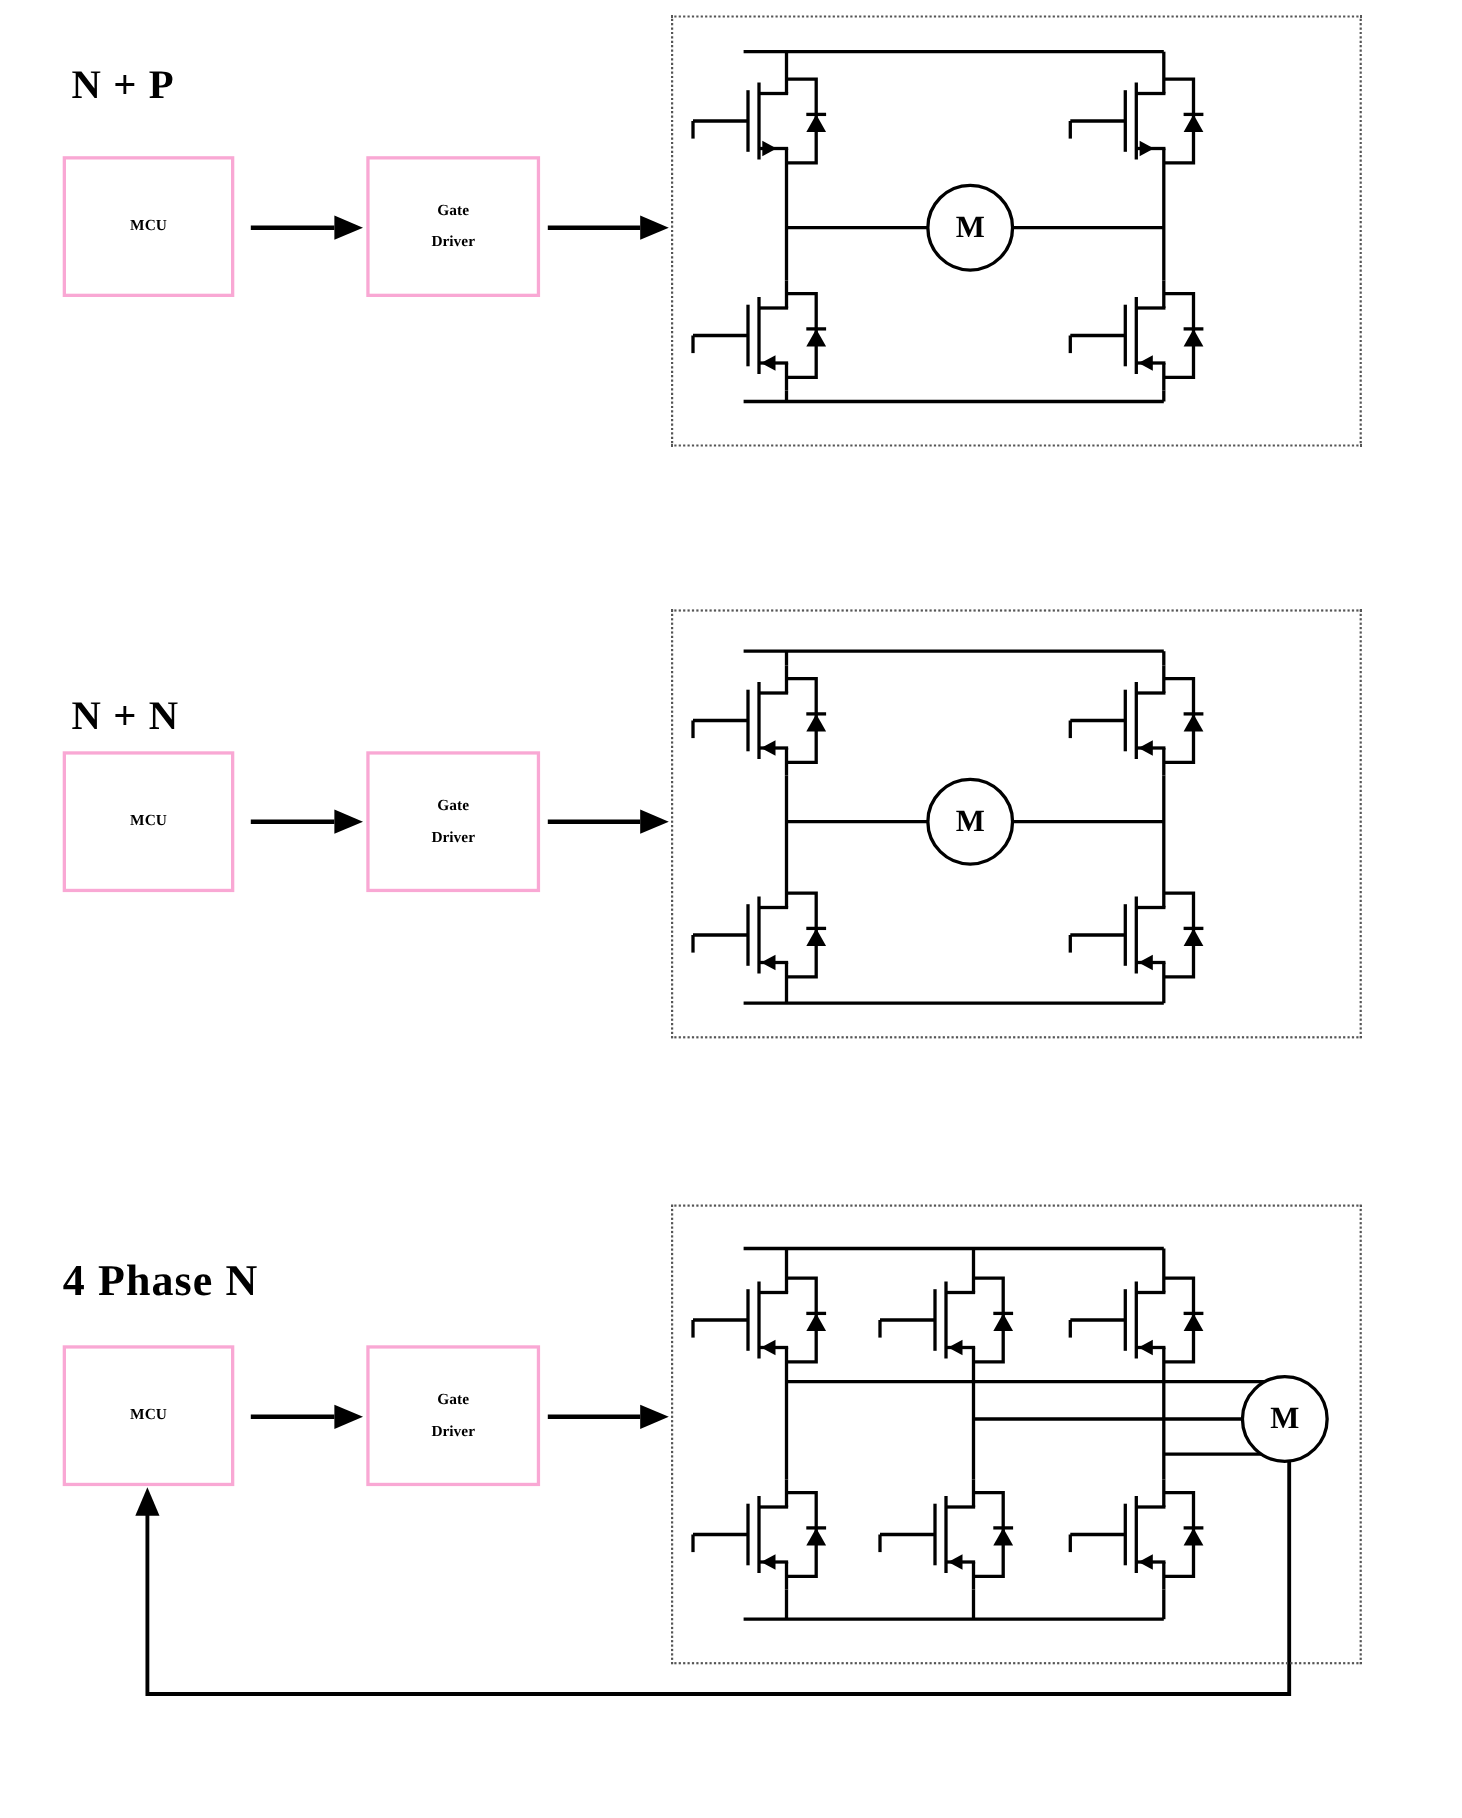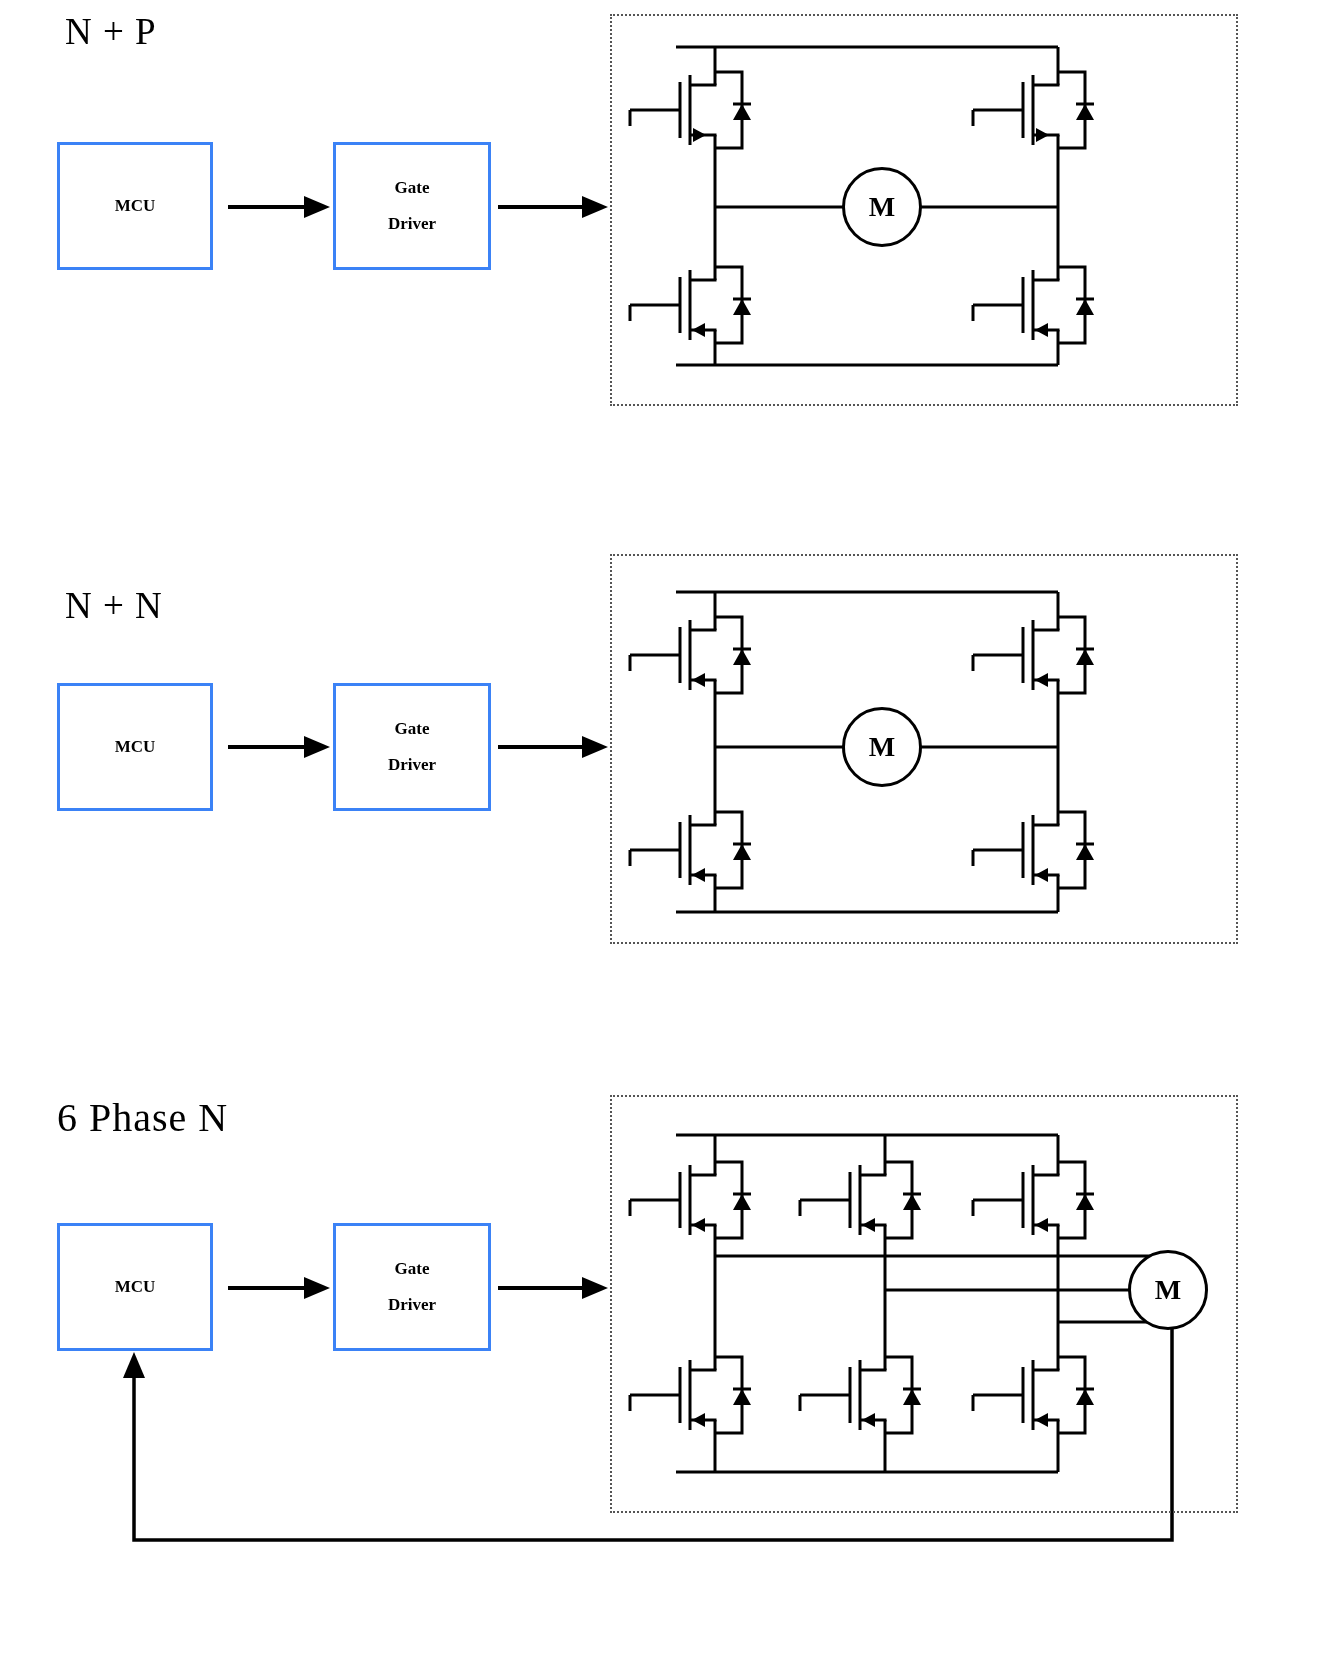--- a/index.html
+++ b/index.html
@@ -4,27 +4,28 @@
 <style>
   * { margin:0; padding:0; box-sizing:border-box; }
   html,body { background:#ffffff; }
   body {
     width:1329px; height:1653px; position:relative; overflow:hidden;
     font-family:"Liberation Serif", serif; color:#000;
   }
   .page { position:absolute; left:0; top:0; width:1329px; height:1653px; }
   svg.layer { position:absolute; left:0; top:0; }
   .sec-title {
-    position:absolute; font-weight:normal; font-size:37px; letter-spacing:1px;
+    position:absolute; font-weight:bold; font-size:37px; letter-spacing:1px;
     white-space:nowrap;
+    margin-top:46px;
   }
   .box {
-    position:absolute; border:3px solid #3b82f6; background:#fff;
+    position:absolute; border:3px solid #f9a8d4; background:#fff;
     display:flex; align-items:center; justify-content:center;
-    font-weight:bold; font-size:17px; text-align:center;
+    font-weight:bold; font-size:14px; text-align:center;
   }
   .box.gd { flex-direction:column; line-height:2.1; }
   .dotted { position:absolute; border:2px dotted #555; background:transparent; }
   .motor {
     position:absolute; width:80px; height:80px; border:3px solid #000;
     border-radius:50%; background:#fff; display:flex; align-items:center;
     justify-content:center; font-weight:bold; font-size:28px;
   }
 </style>
 </head>
@@ -183,21 +184,21 @@
 
   <div class="box gd" style="left:333px; top:683px; width:158px; height:128px;">
     <span>Gate</span>
     <span>Driver</span>
   </div>
 
   <div class="motor" style="left:842px; top:707px;">
     <span>M</span>
   </div>
 
-  <div class="sec-title" style="left:57px; top:1094px; font-size:40px;">6 Phase N</div>
+  <div class="sec-title" style="left:57px; top:1094px; font-size:40px;">4 Phase N</div>
 
   <div class="dotted" style="left:610px; top:1095px; width:628px; height:418px;"></div>
 
   <div class="box" style="left:57px; top:1223px; width:156px; height:128px;">
     <span>MCU</span>
   </div>
 
   <div class="box gd" style="left:333px; top:1223px; width:158px; height:128px;">
     <span>Gate</span>
     <span>Driver</span>

